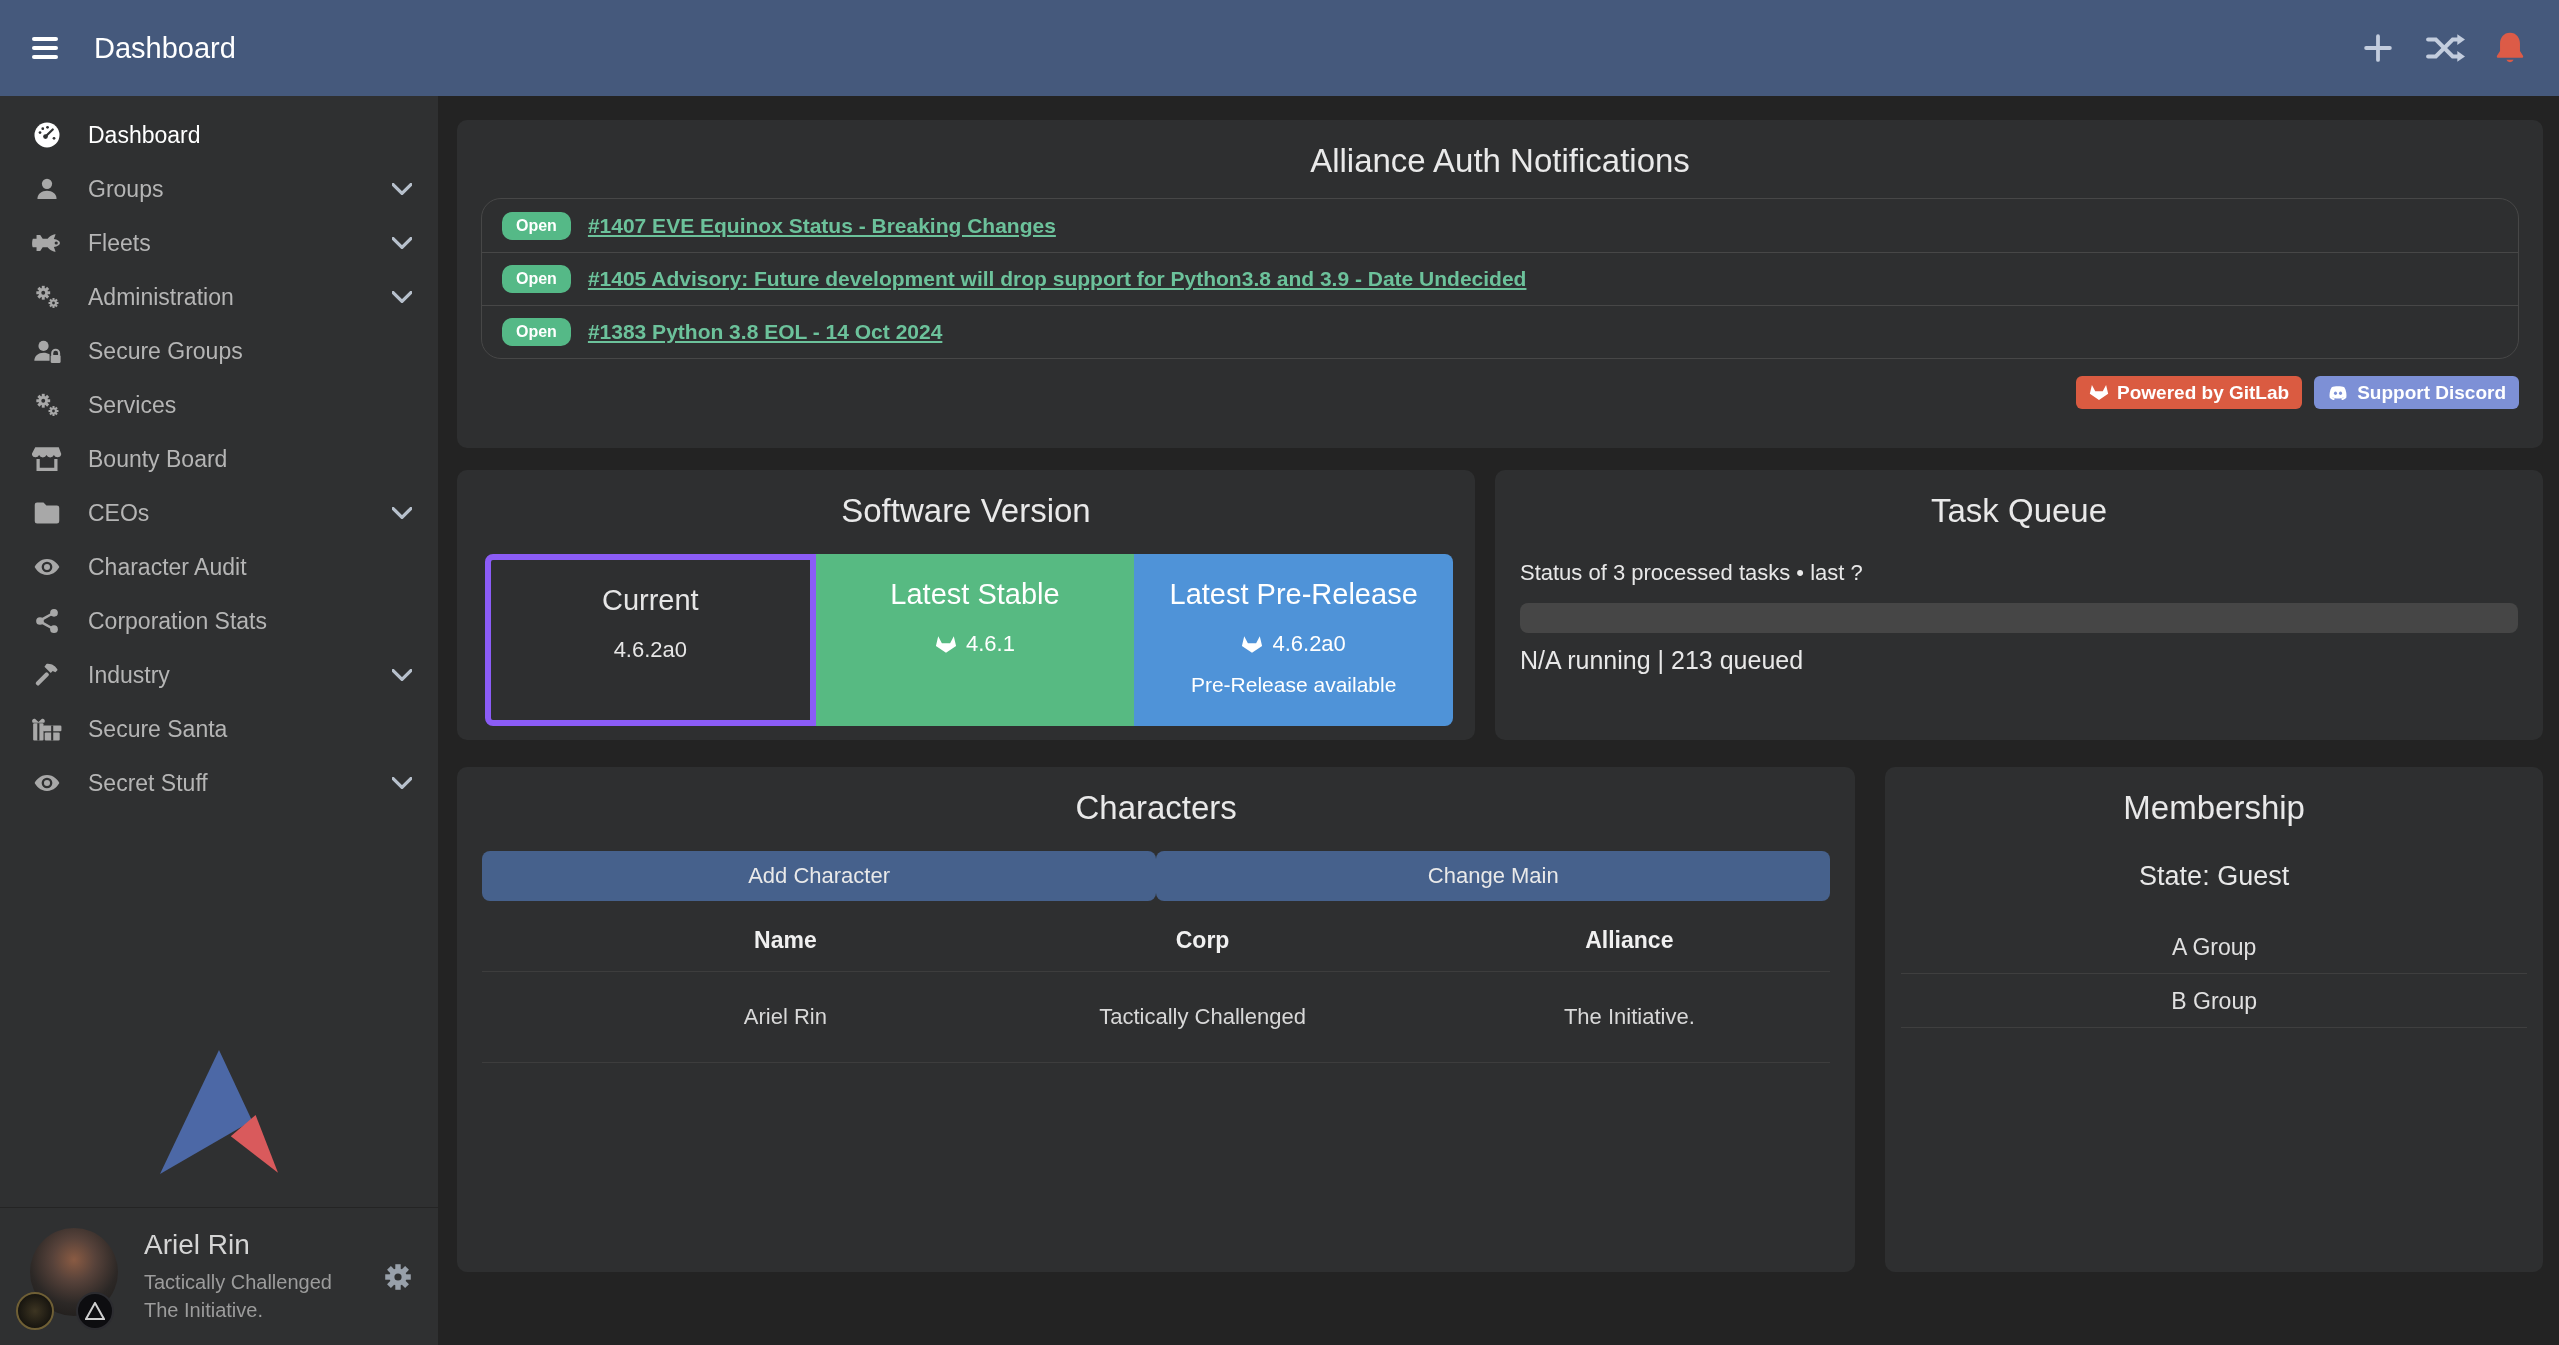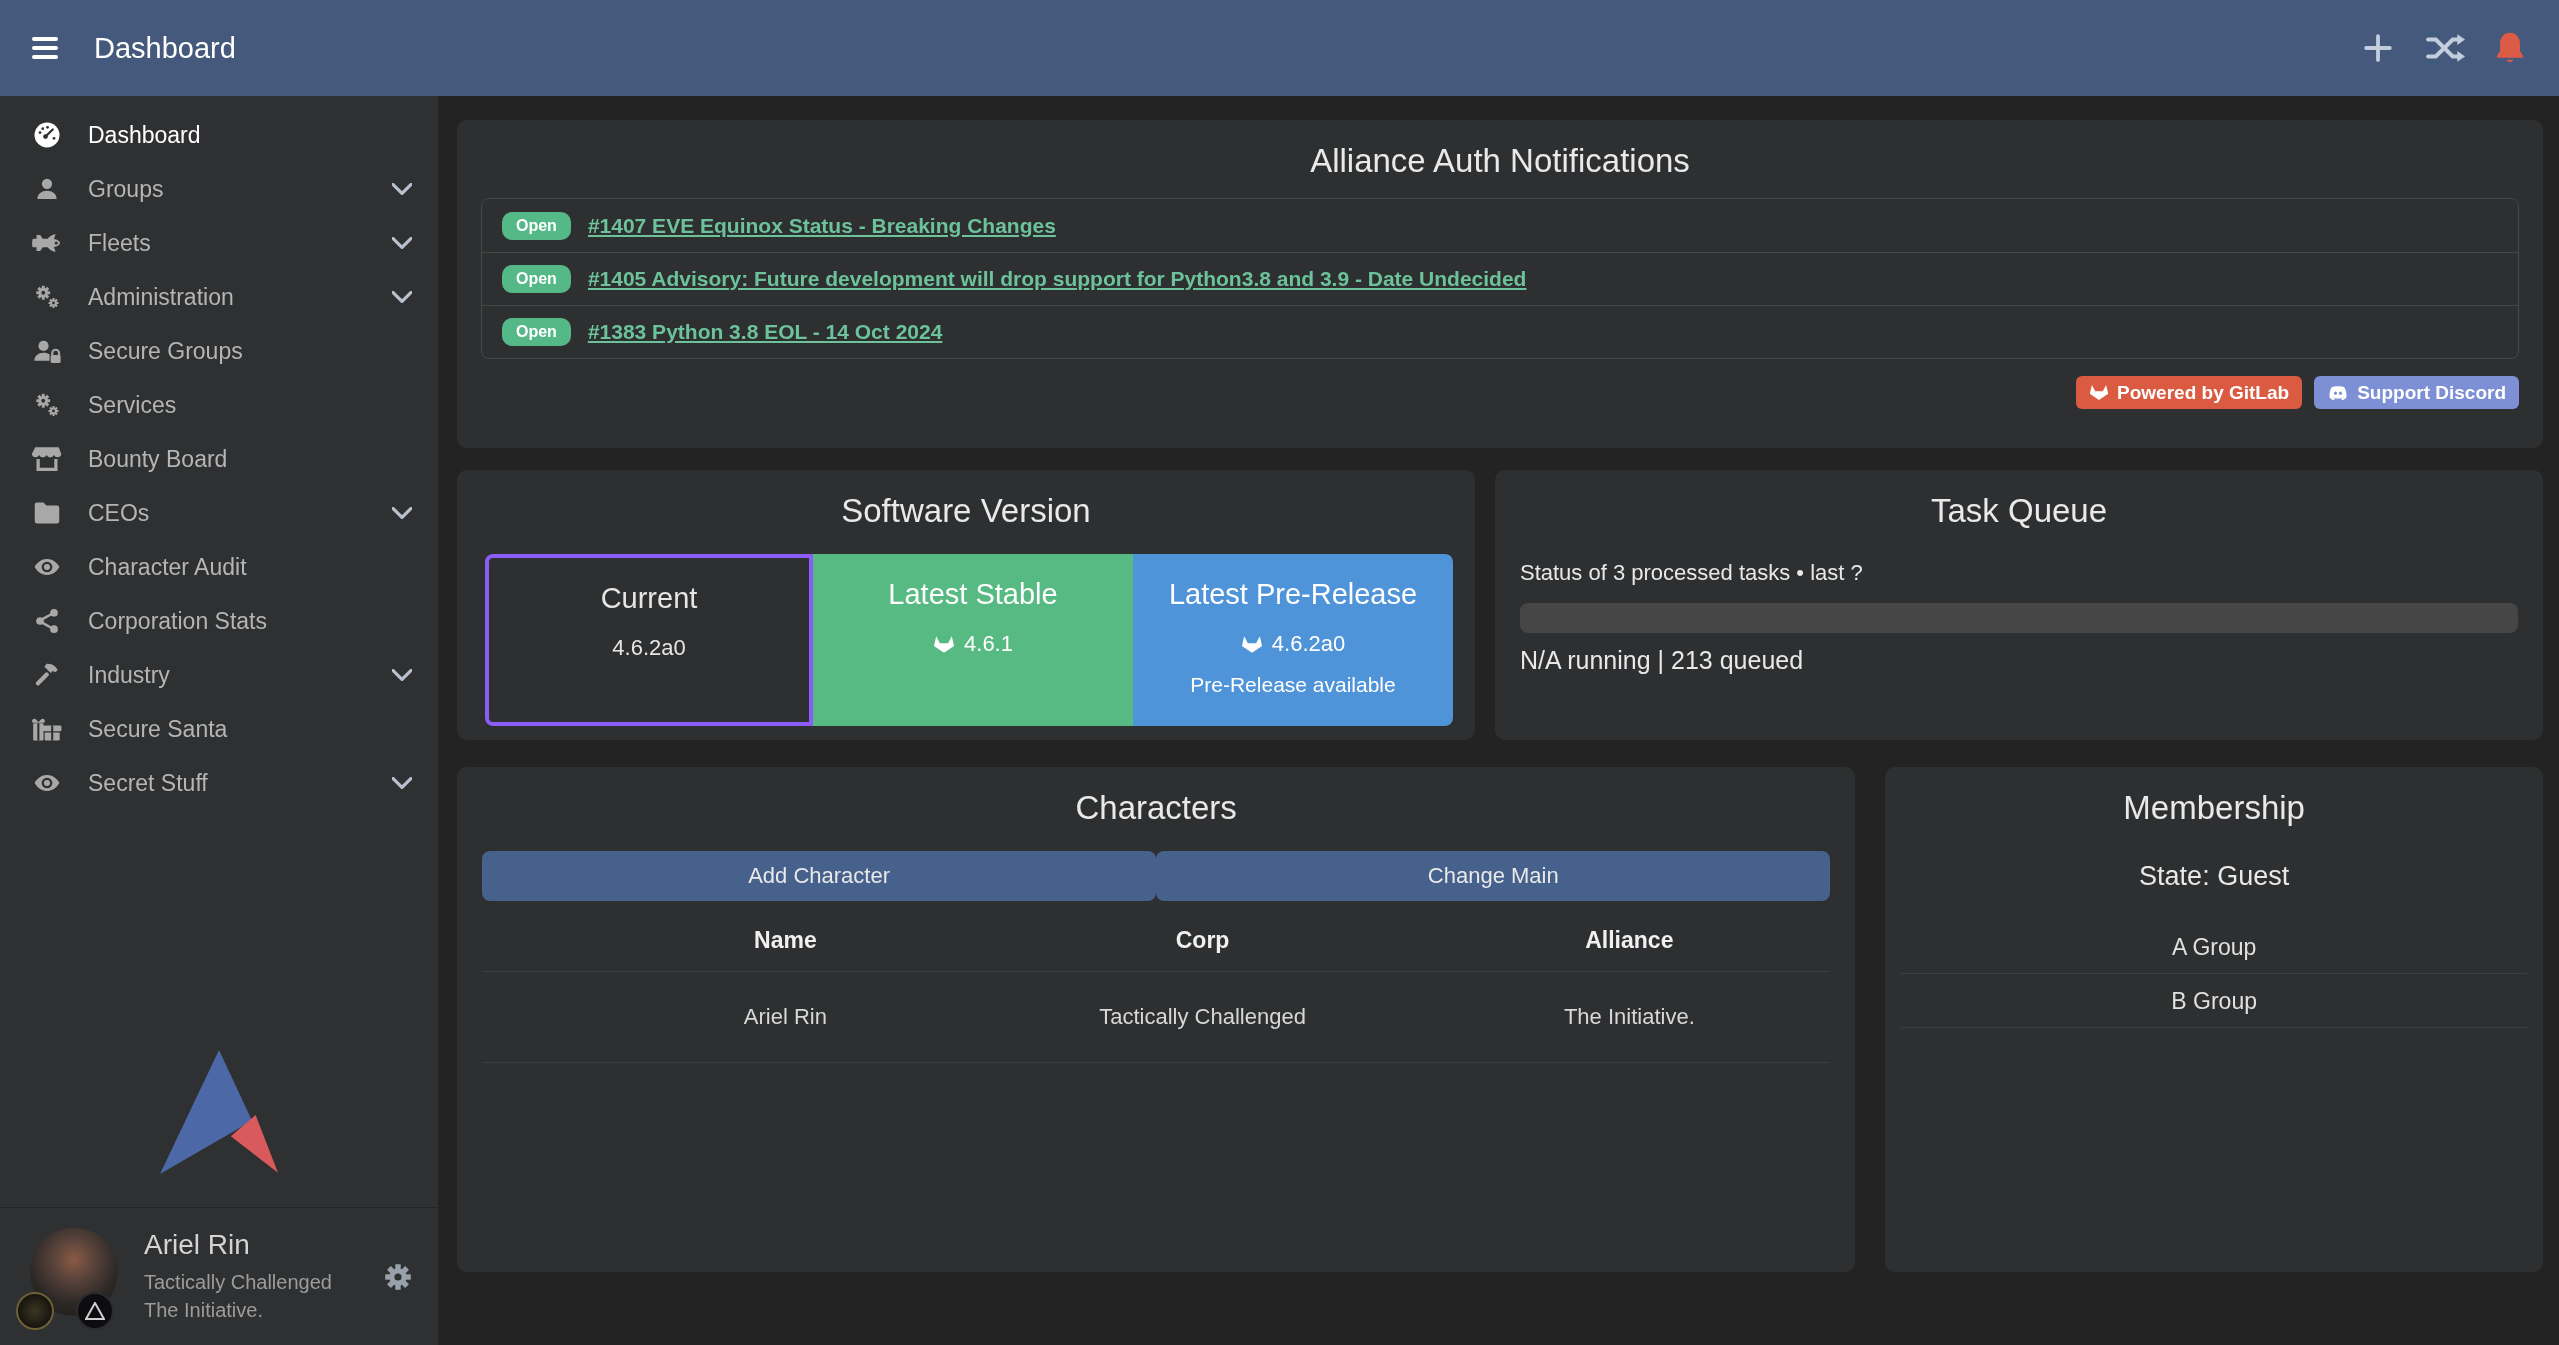--- a/index.html
+++ b/index.html
@@ -43,40 +43,40 @@
   .usub  { font-size:20px; color:#9c9c9c; line-height:1.42; }
   .ugear { color:#98a0aa; display:flex; cursor:pointer; }
 
   
   .main { flex:1; padding:24px 16px 0 19px; display:flex; flex-direction:column; min-width:0; }
   .panel { background:#2e2f30; border-radius:10px; }
   .ptitle { text-align:center; font-size:33px; font-weight:400; color:#e9e9e9; padding-top:22px; }
 
   
   .notif { height:328px; padding:0 24px; margin-bottom:22px; }
-  .nlist { margin-top:18px; border:1px solid #474747; border-radius:8px; overflow:hidden; }
+  .nlist { margin-top:18px; border:1px solid #474747; border-radius:20px; overflow:hidden; }
   .nrow { height:53px; display:flex; align-items:center; padding:0 20px; border-top:1px solid #474747;
           text-decoration:none; }
   .nrow:first-child { border-top:none; }
   .obadge { background:#55b987; border-radius:10px; padding:5px 14px; font-size:16px; font-weight:700;
             color:#fff; margin-right:17px; flex:none; }
   .nlink { color:#6cc29b; font-size:21px; font-weight:600; text-decoration:underline; }
   .powered { display:flex; justify-content:flex-end; gap:12px; margin-top:17px; }
   .pbadge { height:33px; display:flex; align-items:center; gap:8px; border-radius:6px; padding:0 13px;
             color:#fff; font-size:19px; font-weight:700; text-decoration:none; }
   .pbadge.gitlab { background:#da5b41; }
   .pbadge.discord { background:#7d90d6; }
 
   
   .row2 { display:flex; gap:20px; margin-bottom:27px; }
   .svpanel { flex:1.02; height:270px; }
   .tqpanel { flex:1; height:270px; padding:0 25px; }
   .cells { display:flex; margin:24px 22px 0 28px; }
   .cell { flex:1; height:172px; text-align:center; padding-top:24px; color:#ffffff; }
-  .cell.current { border:4px solid #8b5cf6; border-radius:8px 0 0 8px; color:#e6e6e6; background:transparent; }
+  .cell.current { border:6px solid #8b5cf6; border-radius:8px 0 0 8px; color:#e6e6e6; background:transparent; }
   .cell.stable { background:#57ba82; }
   .cell.pre { background:#4f93d8; border-radius:0 8px 8px 0; }
   .clabel { font-size:29px; font-weight:400; margin-bottom:20px; }
   .cver { font-size:22px; display:flex; align-items:center; justify-content:center; gap:9px; }
   .cnote { font-size:21px; margin-top:16px; }
   .tstatus { margin-top:30px; font-size:22px; color:#e8e8e8; }
   .tbar { height:30px; background:#464646; border-radius:8px; margin:17px 0 13px; }
   .tqueue { font-size:25px; color:#e8e8e8; }
 
   

